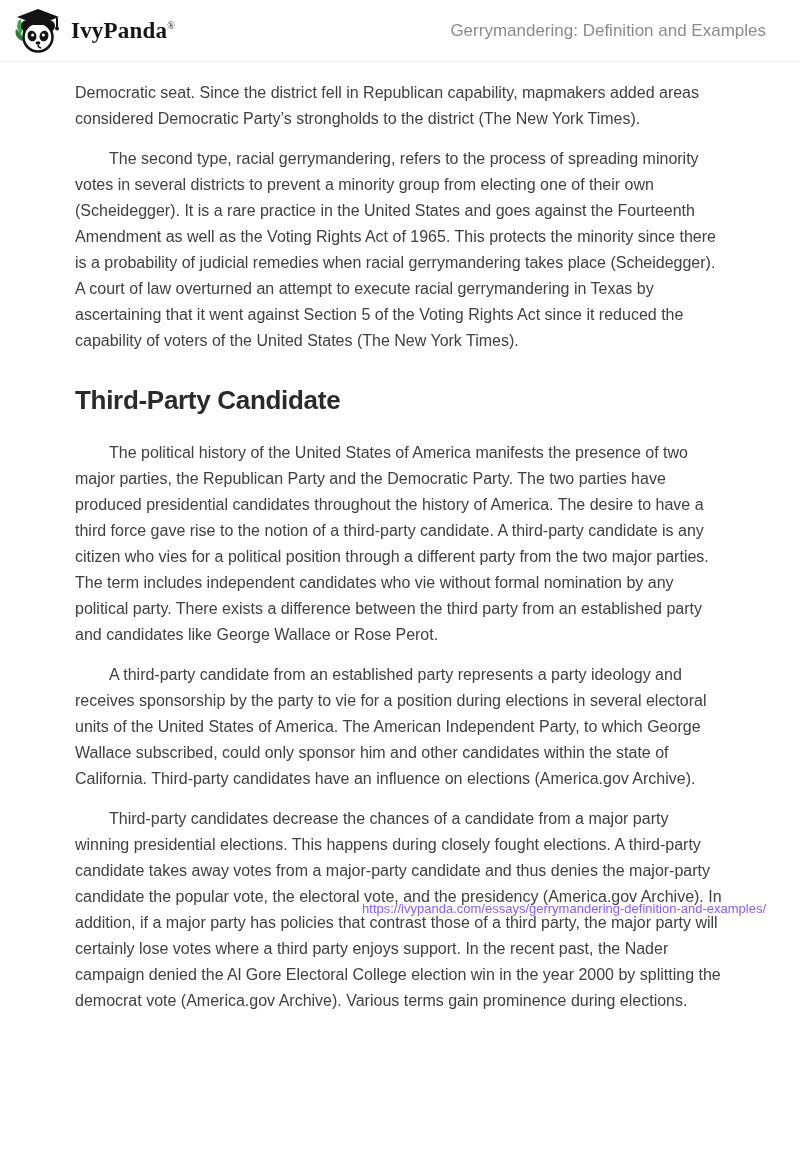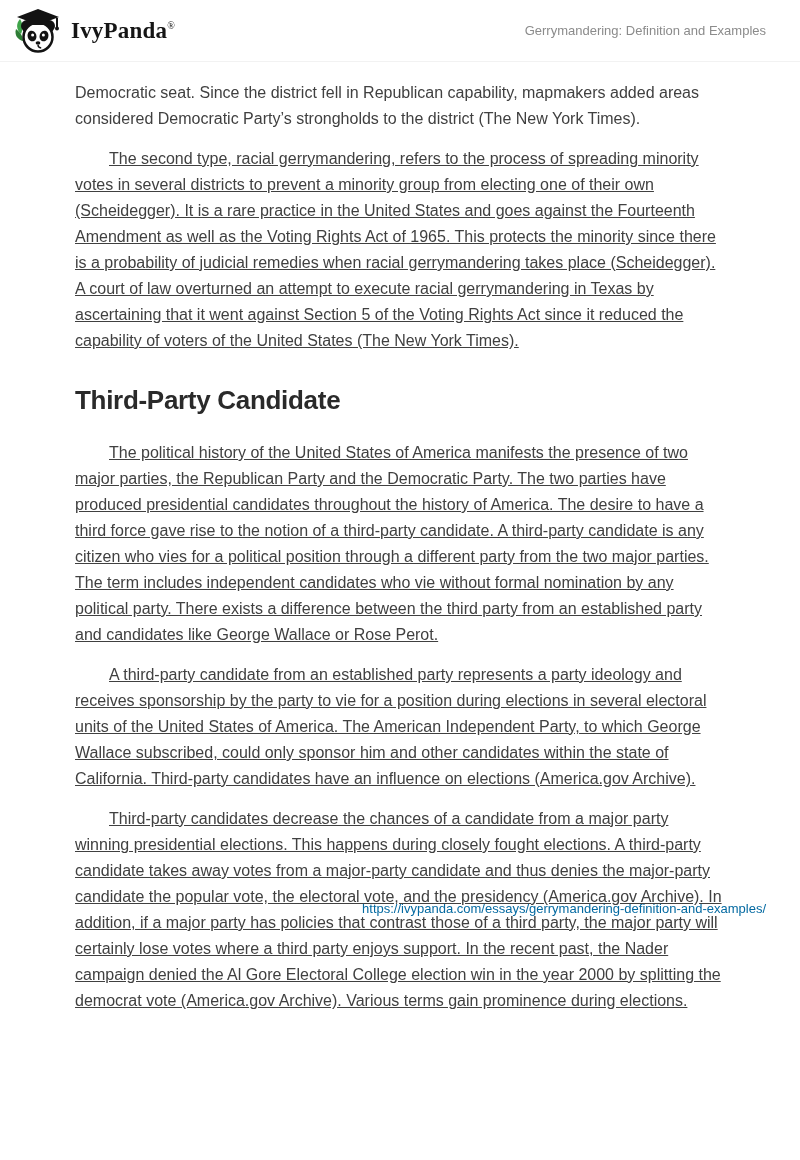--- a/index.html
+++ b/index.html
@@ -21,45 +21,45 @@
     border-bottom: 1px solid #f2f2f2;
   }
   .brand { display: flex; align-items: center; gap: 9px; cursor: pointer; }
   .logo-icon { display: inline-flex; width: 48px; height: 48px; }
   .brand-text {
     font-family: "Liberation Serif", serif;
     font-weight: 700; font-size: 23px; color: #151515;
     letter-spacing: 0.2px;
   }
   .brand-text sup { font-size: 10px; font-weight: 400; vertical-align: super; }
-  .doc-title { color: #8b8b8b; font-size: 13px; }
+  .doc-title { color: #8b8b8b; font-size: 17px; }
 
   
   .content {
     padding: 18px 75px 0 75px;
     font-size: 16px;
     line-height: 26px;
   }
   .content p { margin: 0 0 14px 0; }
-  .content p.indent { text-indent: 34px; text-decoration: underline; }
+  .content p.indent { text-indent: 34px; }
   .content h1 {
     font-size: 26px;
     font-weight: 700;
     color: #2a2a2a;
     letter-spacing: -0.3px;
     margin: 28px 0 22px 0;
     line-height: 36px;
   }
 
   
   .footer {
     position: absolute;
     bottom: 12px; right: 34px;
     font-size: 13px;
-    color: #0369a1;
+    color: #8b5cf6;
   }
   .footer .footer-url { cursor: pointer; }
 </style>
 </head>
 <body>
 
 <div class="page">
 
   <div class="header">
     <div class="brand">

